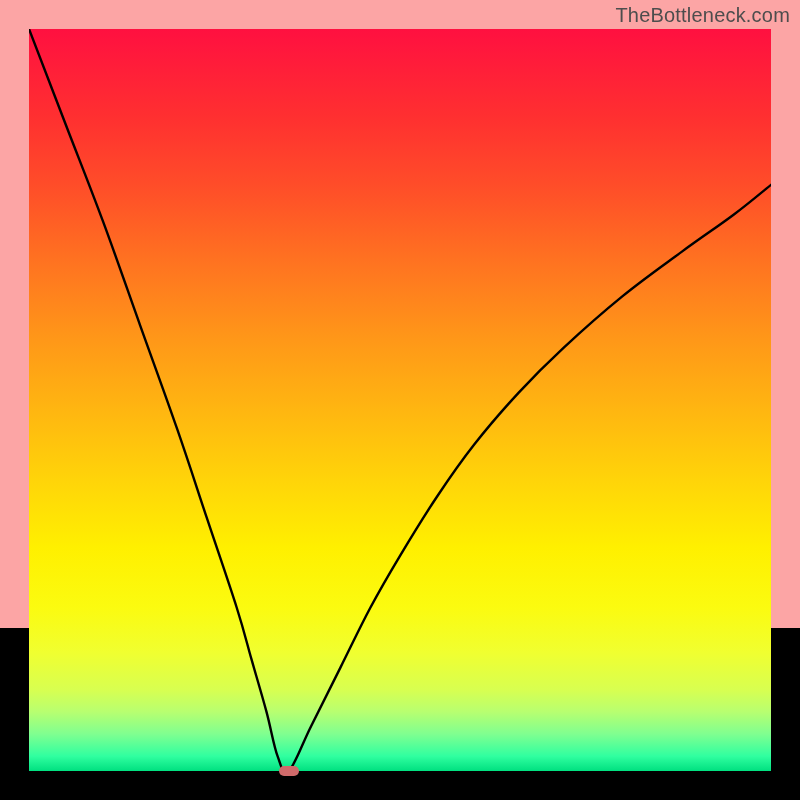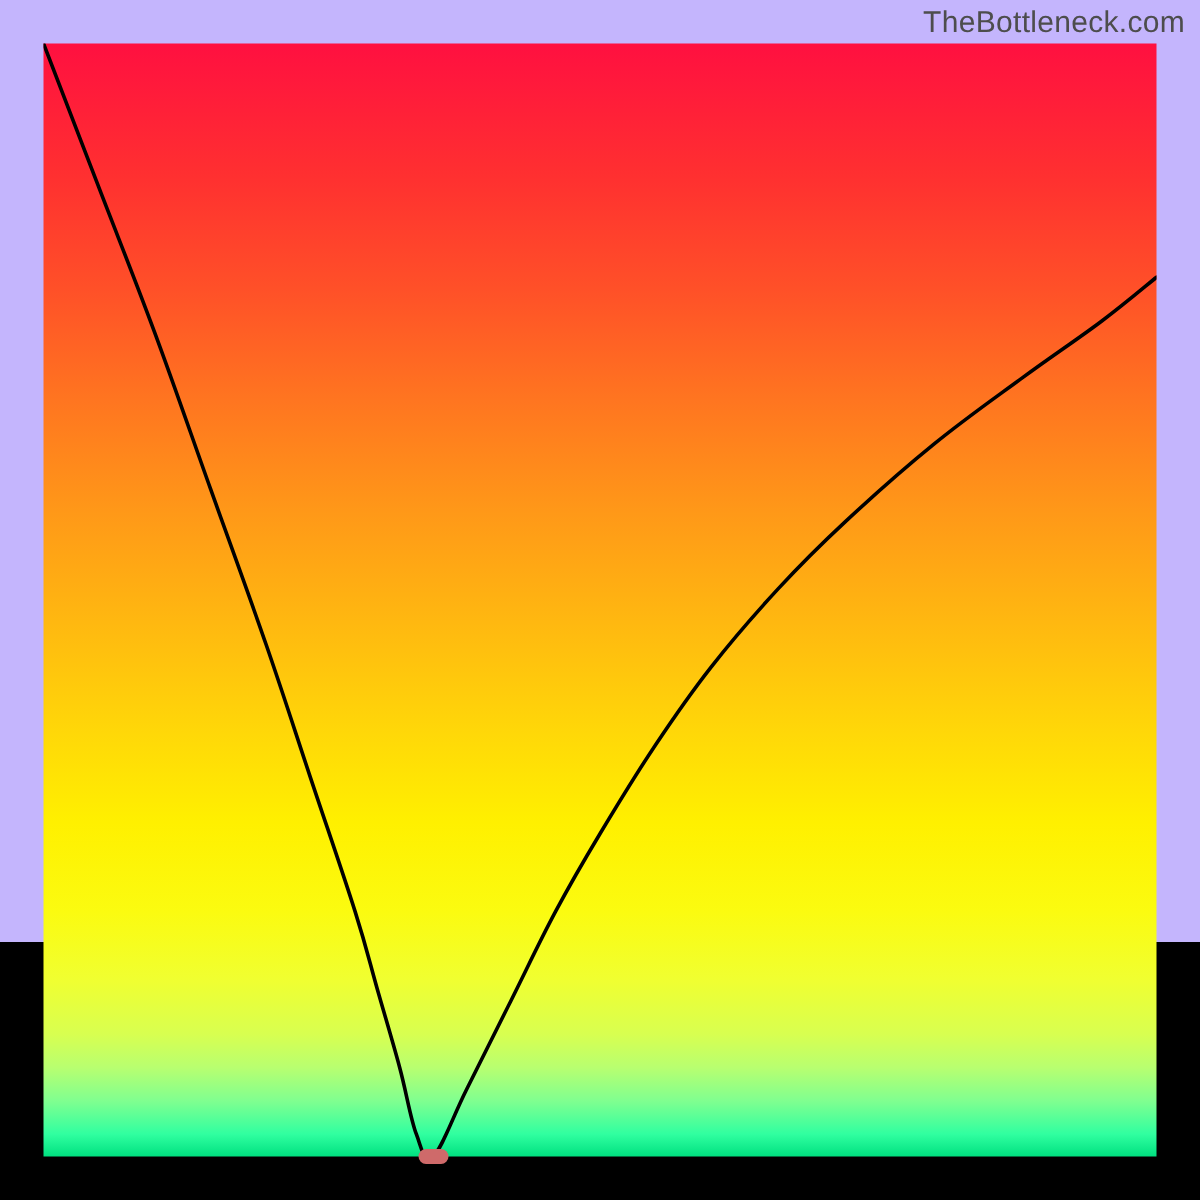--- a/index.html
+++ b/index.html
@@ -8,21 +8,21 @@
     width: 800px;
     height: 800px;
     overflow: hidden;
     background: #000;
     font-family: Arial, Helvetica, sans-serif;
   }
   .frame {
     position: relative;
     width: 800px;
     height: 628px;
-    background: #c4b5fd;
+    background: #fca5a5;
   }
   .plot-area {
     position: absolute;
     left: 29px;
     top: 29px;
     width: 742px;
     height: 742px;
     
     background: linear-gradient(
       to bottom,

